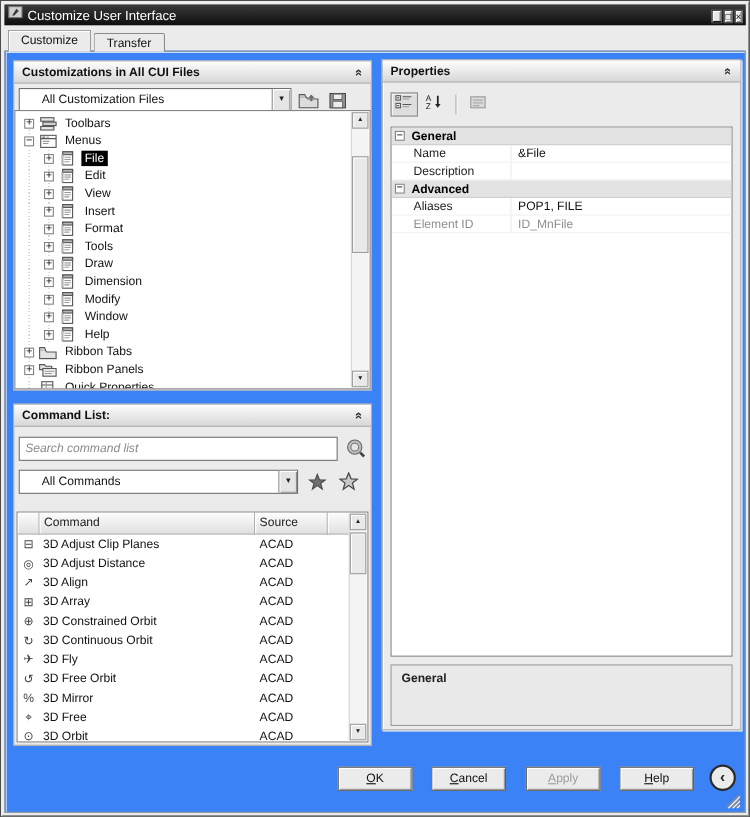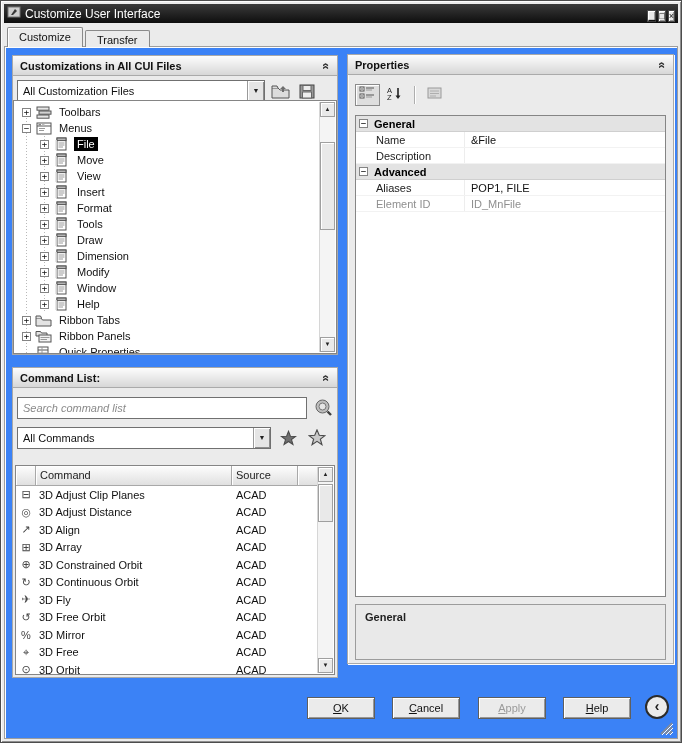--- a/index.html
+++ b/index.html
@@ -29,21 +29,21 @@
 
   
   .panel { position:absolute; border:1px solid #a9a9a9; background:#ebebeb; }
   .phead { height:20px; background:linear-gradient(#fdfdfd,#d7d7d7); border-bottom:1px solid #aaa;
            display:flex; align-items:center; padding:0 7px; font-weight:bold; font-size:11px; color:#111; }
   .phead .sp { flex:1; }
   .chev { transform:rotate(90deg); display:inline-block; font-size:12px; font-weight:bold; color:#333; }
 
   
   .combo { display:flex; height:22px; background:#fff; border:1px solid #707070; }
-  .combo .cval { flex:1; font-size:11px; padding:4px 5px 0; white-space:nowrap; overflow:hidden; color:#111; }
+  .combo .cval { flex:1; font-size:11px; padding:4px 5px 0; white-space:nowrap; overflow:hidden; color:#111;margin-left:15px; }
   .combo .cbtn { width:17px; background:#e5e5e5; border-left:1px solid #9a9a9a;
                  box-shadow: inset 1px 1px 0 #fff, inset -1px -1px 0 #8d8d8d;
                  text-align:center; font-size:7px; line-height:20px; color:#222; }
   .toolico { width:24px; height:21px; display:flex; align-items:center; justify-content:center; }
 
   
   #panel-cui { left:7px; top:8px; width:326px; height:300px; }
   .cui-row { position:absolute; left:4px; top:24px; right:2px; height:22px; display:flex; gap:3px; align-items:center; }
   .cui-row .combo { width:248px; }
   .tree { position:absolute; left:0; right:0; top:44px; bottom:0; background:#fff;
@@ -210,21 +210,21 @@
             <span class="ticon">
               <svg width="15" height="14">
                 <rect x="3" y="1" width="9" height="12" fill="#fff" stroke="#555"></rect>
                 <rect x="3" y="1" width="9" height="2.6" fill="#b5b5b5" stroke="#555"></rect>
                 <line x1="4.5" y1="6" x2="10.5" y2="6" stroke="#9a9a9a"></line>
                 <line x1="4.5" y1="8" x2="10.5" y2="8" stroke="#9a9a9a"></line>
                 <line x1="4.5" y1="10" x2="9" y2="10" stroke="#9a9a9a"></line>
                 <rect x="1.5" y="3" width="1.5" height="10" fill="#cfcfcf"></rect>
               </svg>
             </span>
-            <span class="tlabel">Move</span>
+            <span class="tlabel">Edit</span>
           </div>
           <div class="titem" style="padding-left: 26px;">
             <span class="expbox">+</span>
             <span class="ticon">
               <svg width="15" height="14">
                 <rect x="3" y="1" width="9" height="12" fill="#fff" stroke="#555"></rect>
                 <rect x="3" y="1" width="9" height="2.6" fill="#b5b5b5" stroke="#555"></rect>
                 <line x1="4.5" y1="6" x2="10.5" y2="6" stroke="#9a9a9a"></line>
                 <line x1="4.5" y1="8" x2="10.5" y2="8" stroke="#9a9a9a"></line>
                 <line x1="4.5" y1="10" x2="9" y2="10" stroke="#9a9a9a"></line>

